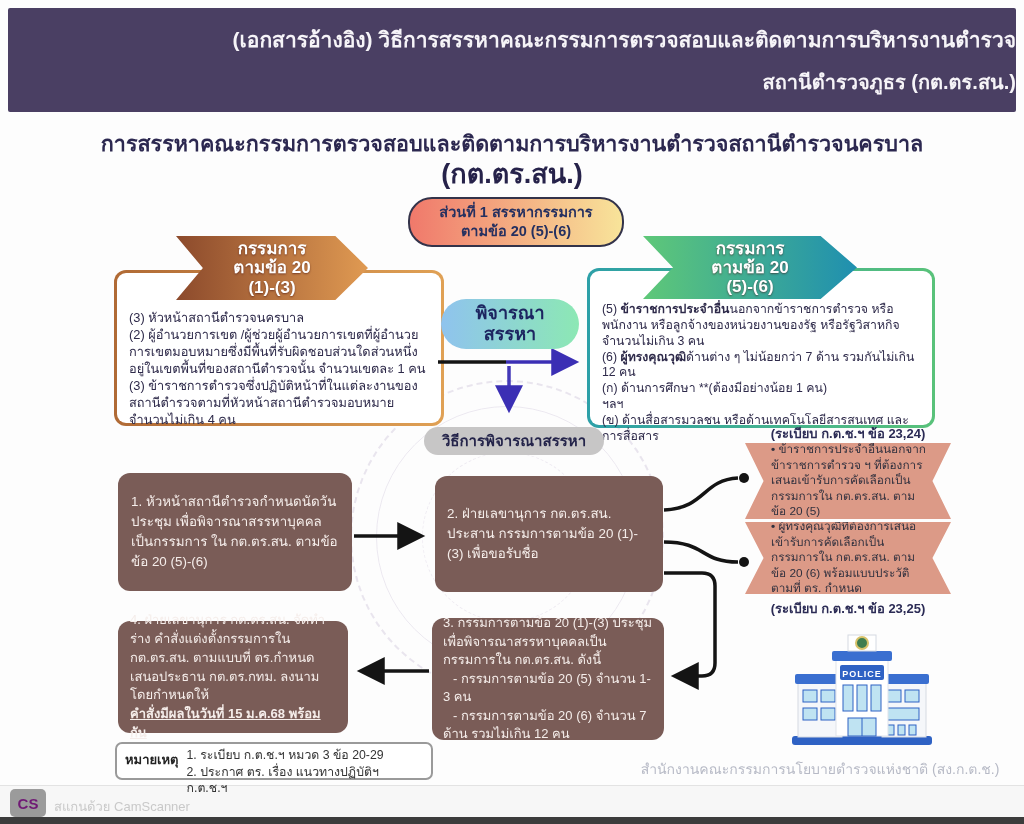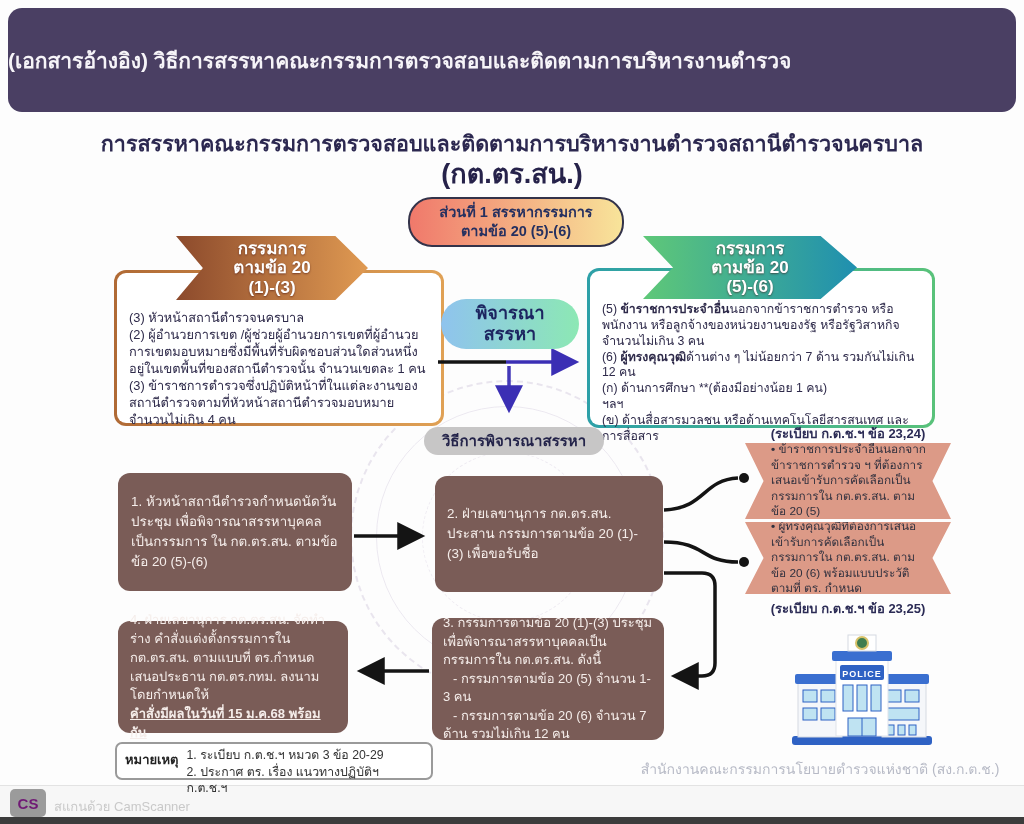--- a/index.html
+++ b/index.html
@@ -1,21 +1,21 @@
 <!DOCTYPE html>
 <html><head>
 <meta charset="utf-8">
 <style>
   html,body{margin:0;padding:0;background:#ffffff;}
   .page{position:relative;width:1024px;height:824px;overflow:hidden;background:#fdfdfd;
         font-family:"Liberation Sans","DejaVu Sans",sans-serif;color:#2c2850;}
 
   
   .top-banner{position:absolute;left:8px;top:8px;width:1008px;height:104px;background:#4a3f63;
-              border-radius:14px;display:flex;flex-direction:column;align-items:flex-start;justify-content:center;gap:10px;}
+              border-radius:2px;display:flex;flex-direction:column;align-items:flex-end;justify-content:center;gap:10px;}
   .top-banner .l1{color:#f6f4f8;font-size:21px;font-weight:bold;}
   .top-banner .l2{color:#f6f4f8;font-size:20px;font-weight:bold;}
 
   .title1{position:absolute;left:0;top:126px;width:1024px;text-align:center;font-size:21.5px;font-weight:bold;color:#2c2850;}
   .title2{position:absolute;left:0;top:152px;width:1024px;text-align:center;font-size:27px;font-weight:bold;color:#26224a;}
 
   .section-badge{position:absolute;left:408px;top:197px;width:212px;height:46px;border-radius:24px;
                  background:linear-gradient(90deg,#f0796b,#f8e49a);border:2px solid #33334a;
                  display:flex;flex-direction:column;align-items:center;justify-content:center;line-height:1.3;}
   .section-badge div{font-size:14.5px;font-weight:bold;color:#253060;}
@@ -97,20 +97,21 @@
 </style>
 </head>
 <body>
 
 <div class="page">
 
   <div class="bottom-strip"></div>
 
   <div class="top-banner">
     <div class="l1">(เอกสารอ้างอิง)  วิธีการสรรหาคณะกรรมการตรวจสอบและติดตามการบริหารงานตำรวจ</div>
+    <div class="l2">สถานีตำรวจภูธร (กต.ตร.สน.)</div>
   </div>
 
   <div class="title1">การสรรหาคณะกรรมการตรวจสอบและติดตามการบริหารงานตำรวจสถานีตำรวจนครบาล</div>
   <div class="title2">(กต.ตร.สน.)</div>
 
   <div class="section-badge">
     <div>ส่วนที่ 1 สรรหากรรมการ</div>
     <div>ตามข้อ 20 (5)-(6)</div>
   </div>
 

